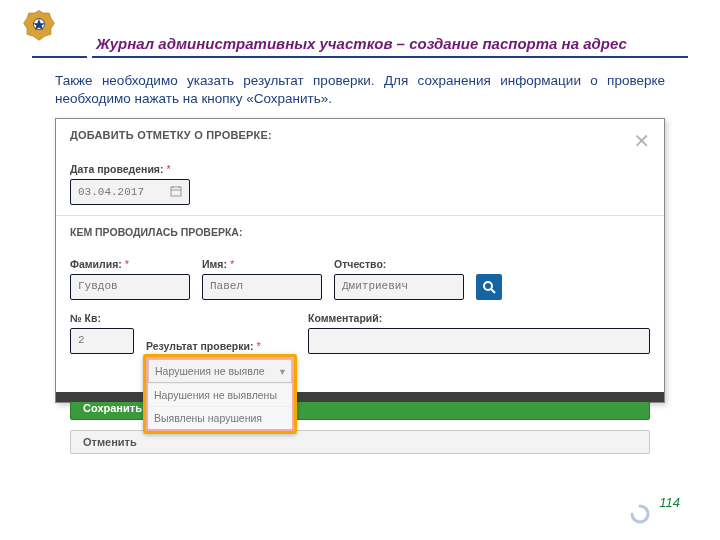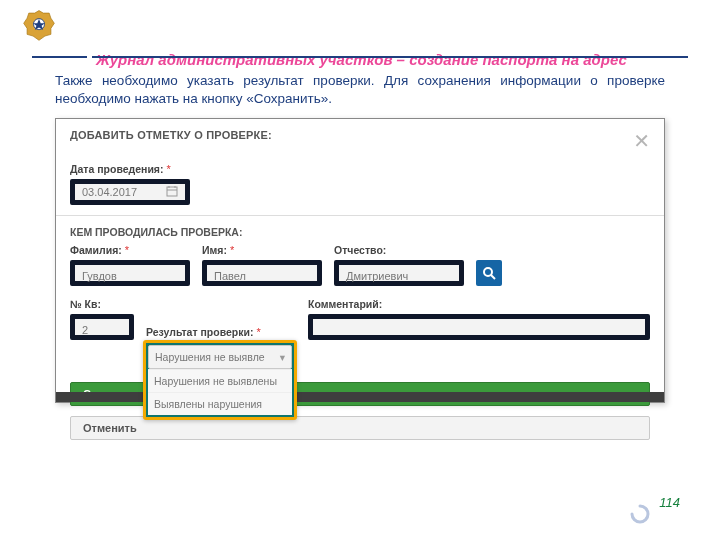--- a/index.html
+++ b/index.html
@@ -36,25 +36,25 @@
     position: absolute;
     right: 0;
     top: 22px;
     left: 60px;
     height: 2px;
     background: #1f3f7f;
   }
   .title-text {
     position: absolute;
     left: 60px;
-    top: 16px;
+    top: 0;
     right: 40px;
     font-weight: bold;
     font-style: italic;
-    color: #ec4899;
+    color: #701a75;
     font-size: 15px;
     line-height: 20px;
     padding: 0 4px;
   }
   .desc {
     position: absolute;
     top: 72px;
     left: 55px;
     right: 55px;
     color: #1f3f7f;
@@ -73,52 +73,53 @@
     height: 285px;
   }
   .sc-inner { padding: 10px 14px 0 14px; font-size: 11px; color: #333; }
   .sc-row1 { display:flex; justify-content: space-between; }
   .sc-h1 { font-weight: bold; color:#555; letter-spacing:0.2px; font-size:11px; }
   .close-x { color:#b5b5b5; font-size: 20px; cursor:pointer; }
   .label { font-weight:bold; color:#444; font-size:10.5px; }
   .req { color:#d33; font-weight: normal; }
   .field {
     background:#f3f3f3;
-    border:5px solid #0f172a;
+    border:1px solid #0f172a;
     border-radius:2px;
     padding:5px 7px;
     color:#777;
     font-size:11px;
     height:26px;
+    font-family:Liberation Mono, monospace;
   }
   .date-field { display:flex; align-items:center; gap:6px; width:120px; }
   .cal-icon { color:#999; }
   .hr { border:0; border-top:1px solid #ddd; margin:10px -14px; }
   .sc-h2 { font-weight:bold; color:#555; font-size:10.5px; margin-top:2px; }
-  .cols { display:flex; gap:12px; margin-top:6px; }
+  .cols { display:flex; gap:12px; margin-top:20px; }
   .col { display:flex; flex-direction:column; gap:4px; flex:0 0 auto; }
   .col .field { width: 120px; }
   .col.wide .field { width: 130px; }
   .search-btn {
     width:26px; height:26px; background:#1565a5; border-radius:2px;
     display:flex; align-items:center; justify-content:center; color:#fff;
     align-self:flex-end; margin-bottom:0;
   }
   .row2 { display:flex; gap:12px; margin-top:12px; align-items:flex-start; }
   .kv-col .field { width:64px; }
   .result-col { position:relative; }
   .result-box {
     border: 3px solid #f2a900;
     border-radius: 3px;
     padding: 2px;
     box-shadow: 0 1px 4px rgba(0,0,0,0.25);
     position:absolute;
     top: 14px;
     left:-3px;
-    background:#0f766e;
+    background:#fca5a5;
     width: 154px;
     z-index: 5;
   }
   .result-select {
     background:#f3f3f3;
     border:1px solid #c9c9c9;
     border-radius:2px;
     padding:5px 6px;
     color:#777;
     font-size:10.5px;

